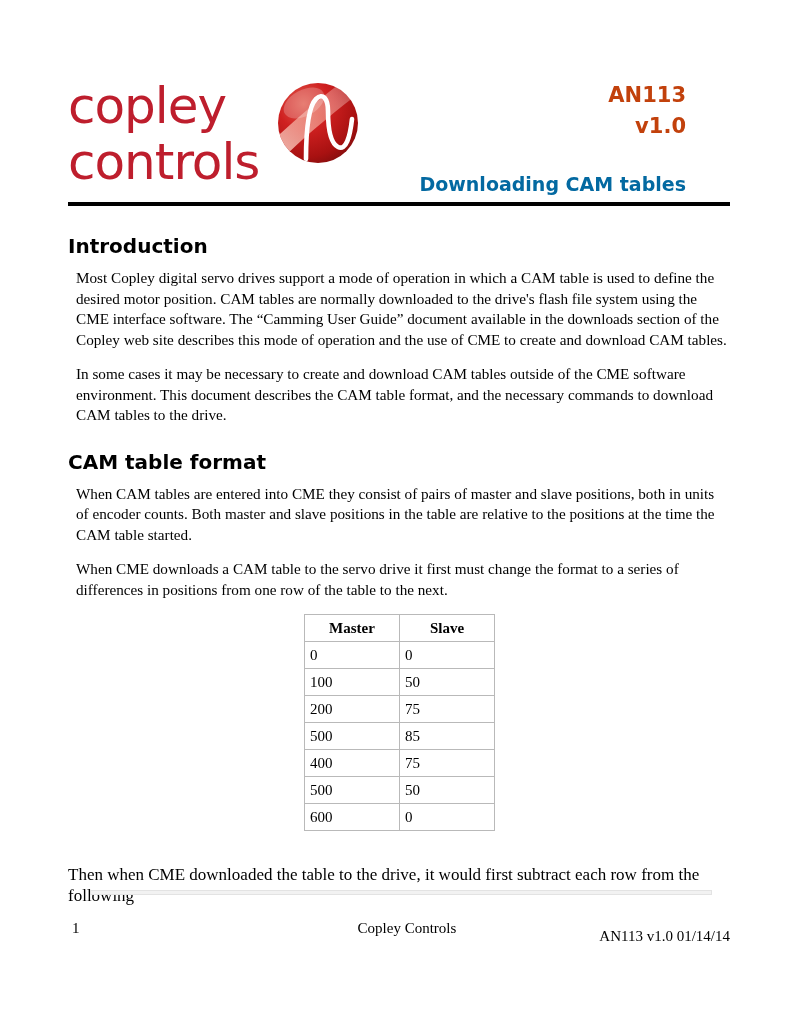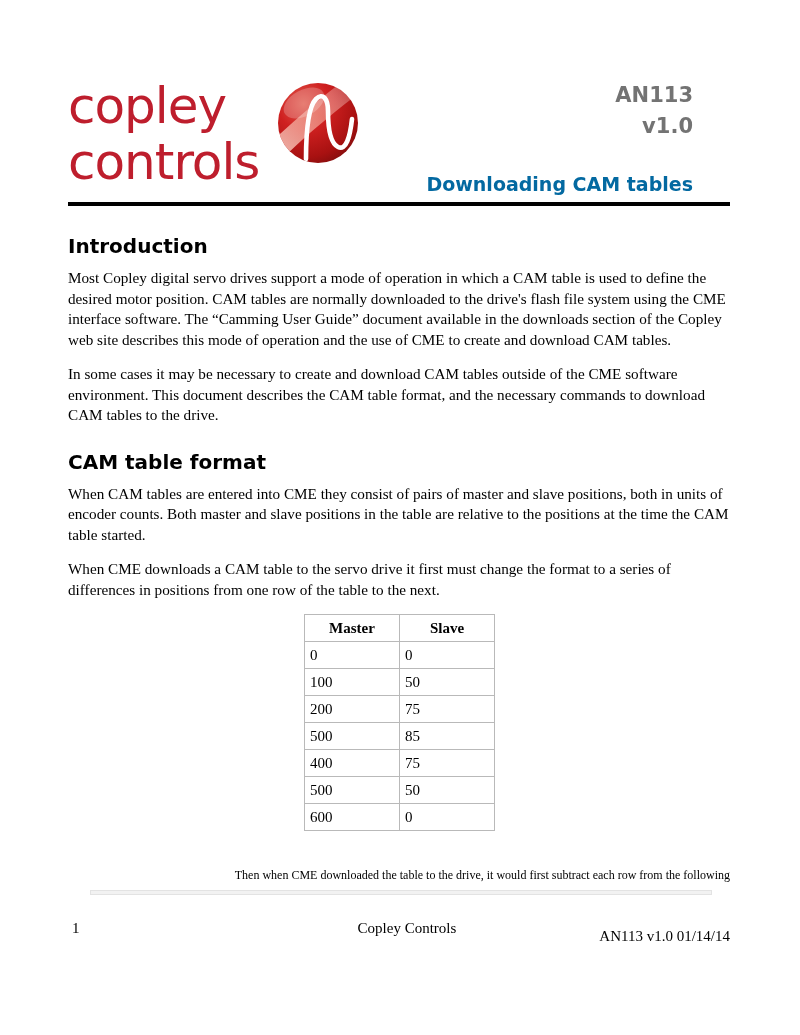--- a/index.html
+++ b/index.html
@@ -17,21 +17,20 @@
     color: #000000;
   }
 
   
   .header {
     position: absolute;
     left: 0;
     top: 0;
     width: 756px;
     height: 212px;
-    padding-left: 7px;
   }
   .logo-block {
     position: absolute;
     left: 68px;
     top: 78px;
     width: 320px;
     height: 120px;
   }
   .logo-text {
     font-family: "DejaVu Sans", "Liberation Sans", sans-serif;
@@ -53,21 +52,21 @@
 
   .doc-id-block {
     position: absolute;
     right: 70px;
     top: 80px;
     text-align: right;
     font-family: "DejaVu Sans", "Liberation Sans", sans-serif;
     font-weight: bold;
     font-size: 21px;
     line-height: 31px;
-    color: #737373;
+    color: #c2410c;
   }
   .doc-title {
     position: absolute;
     right: 70px;
     top: 173px;
     text-align: right;
     font-family: "DejaVu Sans", "Liberation Sans", sans-serif;
     font-weight: bold;
     font-size: 19px;
     color: #0369a1;
@@ -95,21 +94,21 @@
     margin: 20px 0 10px 0;
     color: #000;
   }
   h2.section.second {
     margin-top: 24px;
   }
   p.para {
     font-family: "Liberation Serif", "DejaVu Serif", serif;
     font-size: 15.2px;
     line-height: 20.5px;
-    margin: 0 0 14px 0;
+    margin: 0 0 14px 8px;
     text-align: left;
     color: #000;
   }
 
   
   .table-wrap {
     display: flex;
     justify-content: flex-start;
     margin: 6px 0 0 0;
   }
@@ -133,24 +132,23 @@
     font-size: 15px;
   }
   table.cam-table td {
     text-align: left;
   }
   table.cam-table col.master { width: 95px; }
   table.cam-table col.slave  { width: 95px; }
 
   p.closing {
     font-family: "Liberation Serif", "DejaVu Serif", serif;
-    font-size: 12px;
+    font-size: 17px;
     line-height: 20.5px;
     margin: 34px 0 0 0;
-    text-align: right;
   }
 
   
   .footer-rule {
     position: absolute;
     left: 90px;
     top: 890px;
     width: 622px;
     height: 5px;
     background: #f2f2f2;

